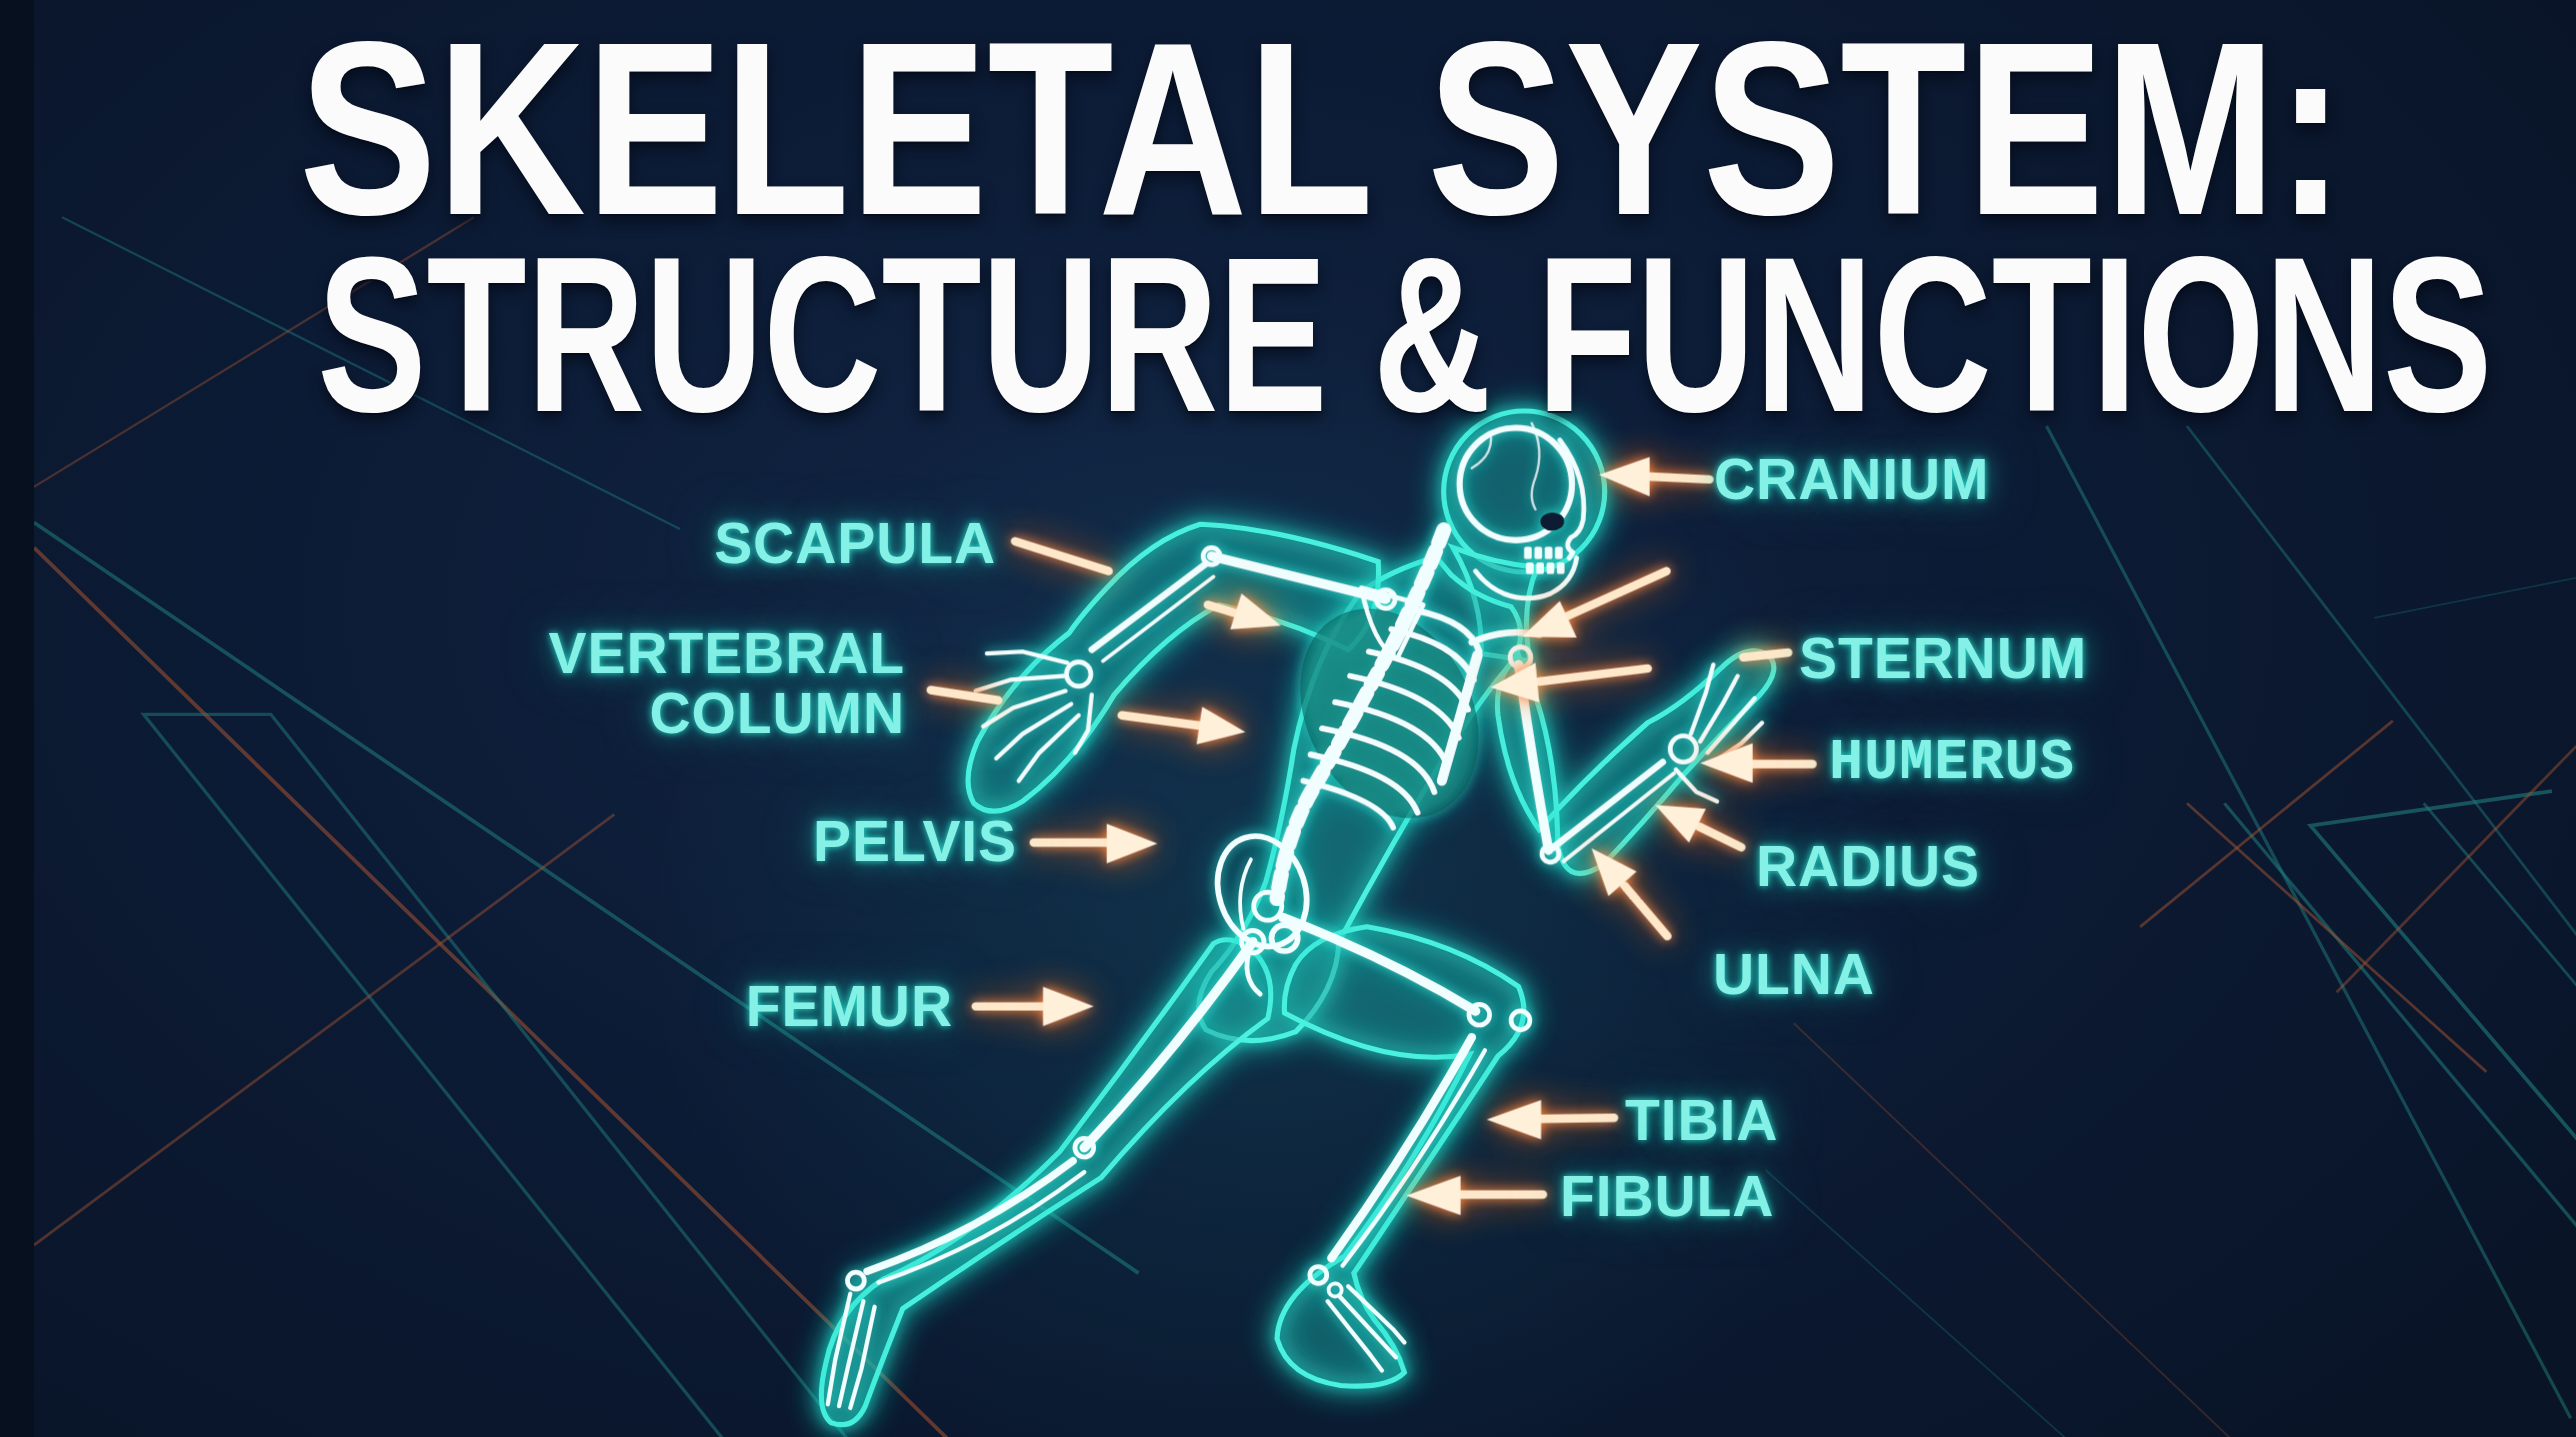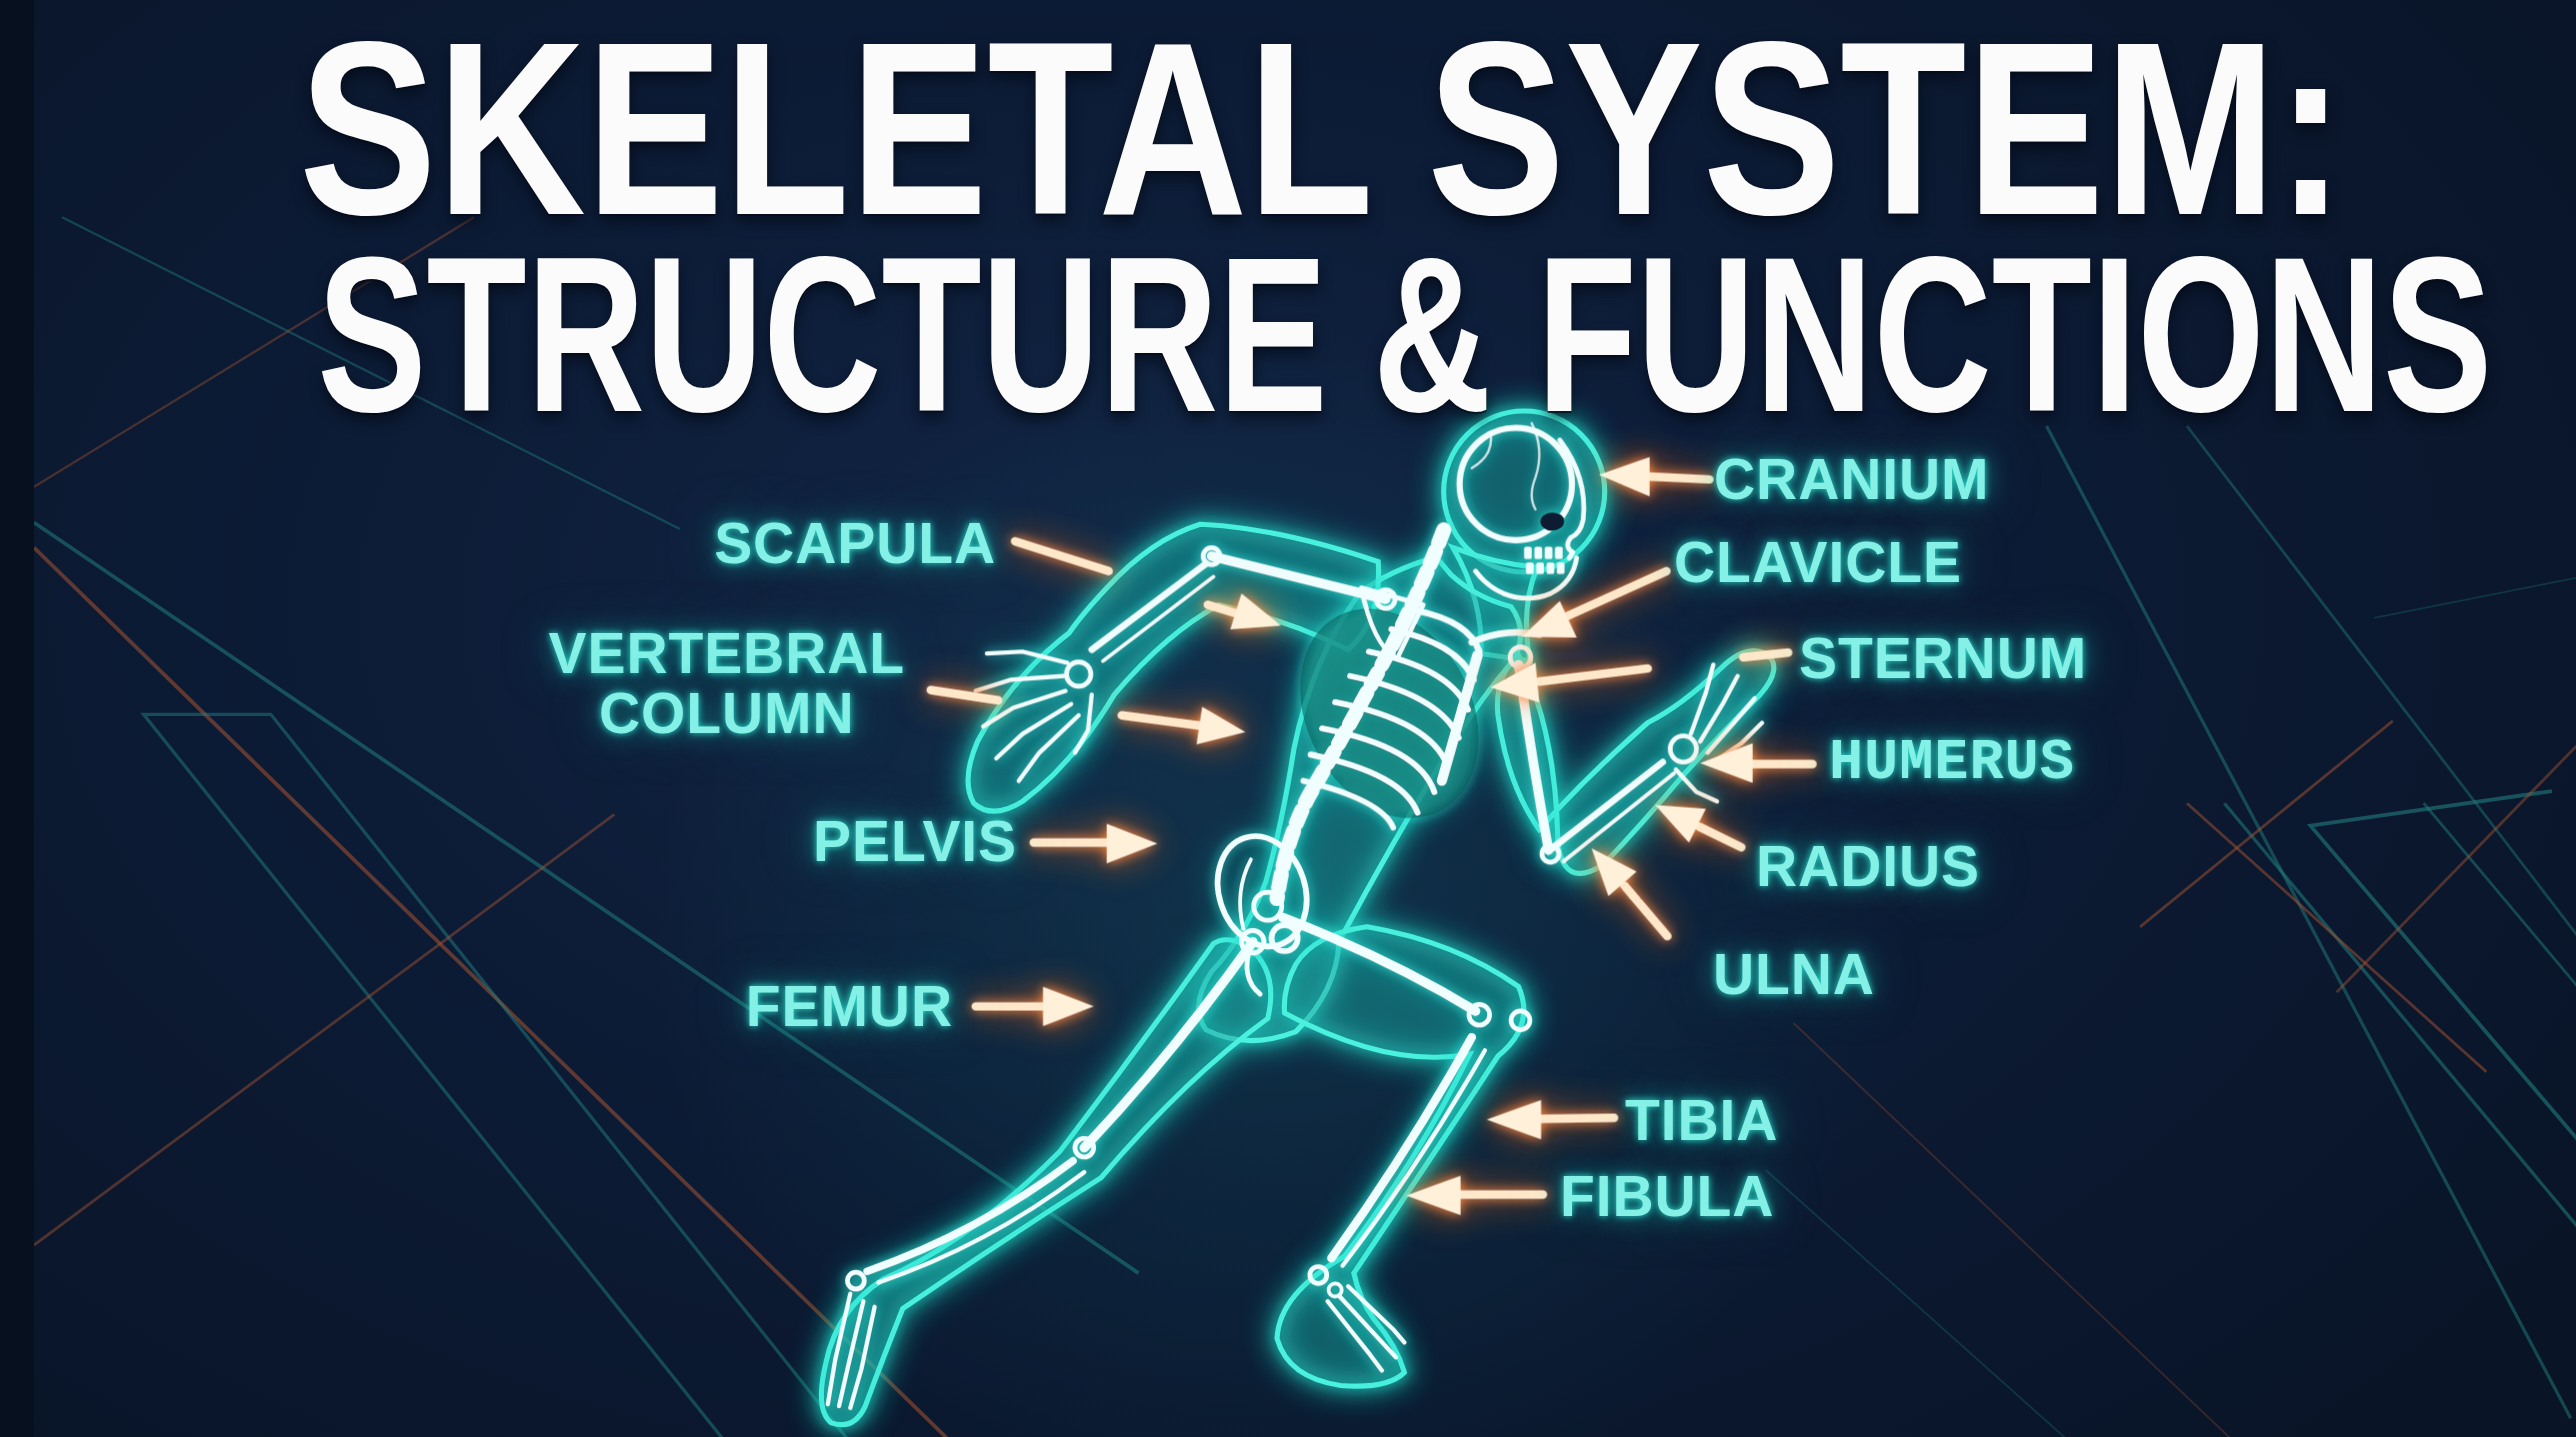--- a/index.html
+++ b/index.html
@@ -39,21 +39,21 @@
     font-weight:bold;white-space:nowrap;
     text-shadow:0 6.6px 15px rgba(3,8,20,.7), 0 1.9px 0 rgba(8,16,36,.65);
   }
   .t1{top:17px;font-size:236px;line-height:223px;transform:scale(.875,1.05);}
   .t2{top:236px;font-size:210px;line-height:198px;transform:scale(.78,1.05);}
   .lbl{
     position:absolute;font-size:57px;font-weight:bold;letter-spacing:0.9px;line-height:66px;
     color:var(--label);white-space:nowrap;
     text-shadow:0 0 7.5px rgba(47,240,220,.9),0 0 24px rgba(32,220,198,.55),0 0 56px rgba(24,200,185,.35);
   }
-  .lbl.r{text-align:center;}
+  .lbl.r{text-align:right;}
   .lbl .l2{display:block;line-height:60px;}
 </style>
 </head>
 <body>
 
 <div class="stage">
 
   <svg class="scene" viewBox="0 0 2752 1536">
     <defs>
       <filter id="fBlurBig" x="-60%" y="-60%" width="220%" height="220%">
@@ -292,21 +292,20 @@
         <line class="arrow" x1="1006" y1="1075" x2="1080" y2="1075" stroke-width="9"></line>
         <polygon class="ahead" points="1132,1075 1078,1054 1078,1096"></polygon>
       </g>
     </g>
   </svg>
 
   <div class="title-line t1">SKELETAL SYSTEM:</div>
   <div class="title-line t2">STRUCTURE &amp; FUNCTIONS</div>
 
   <div class="lbl" style="left:1680px;top:446px;">CRANIUM</div>
-  <div class="lbl" style="left:1640px;top:529px;">CLAVICLE</div>
   <div class="lbl" style="left:1765px;top:625px;">STERNUM</div>
   <div class="lbl" style="left:1795px;top:730px;font-family:Liberation Mono, monospace;">HUMERUS</div>
   <div class="lbl" style="left:1722px;top:833px;">RADIUS</div>
   <div class="lbl" style="left:1643px;top:941px;padding-left:36px;">ULNA</div>
   <div class="lbl" style="left:1591px;top:1087px;">TIBIA</div>
   <div class="lbl" style="left:1526px;top:1163px;">FIBULA</div>
 
   <div class="lbl r" style="right:1614px;top:510px;">SCAPULA</div>
   <div class="lbl r" style="right:1705px;top:623px;">
     <span class="l2">VERTEBRAL</span>

